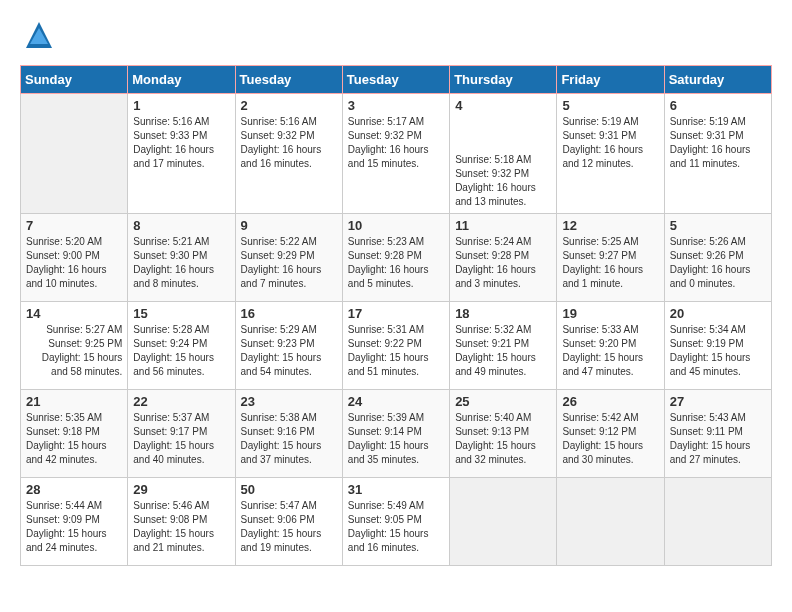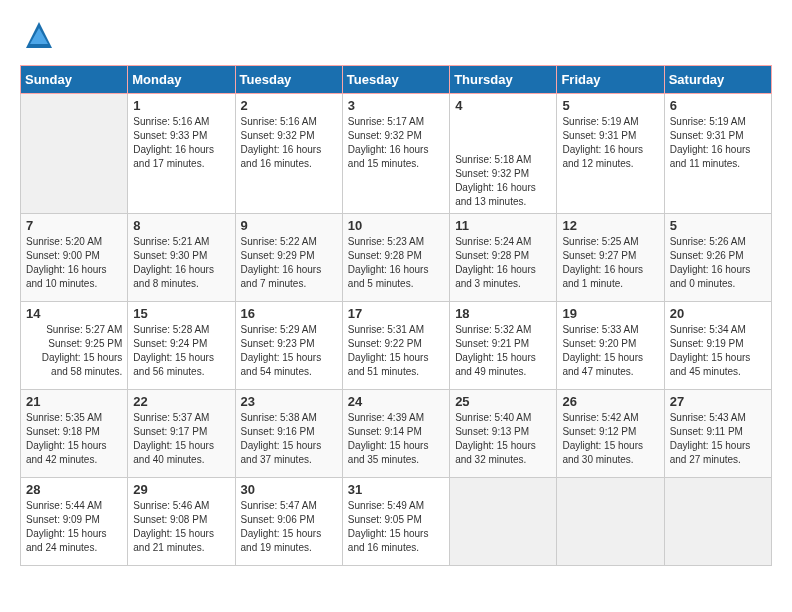--- a/index.html
+++ b/index.html
@@ -286,21 +286,21 @@
         </td>
         <td>
           <span class="day-number">23</span>
           <div class="day-info" style="white-space: pre-line;">Sunrise: 5:38 AM
 Sunset: 9:16 PM
 Daylight: 15 hours
 and 37 minutes.</div>
         </td>
         <td>
           <span class="day-number">24</span>
-          <div class="day-info" style="white-space: pre-line;">Sunrise: 4:39 AM
+          <div class="day-info" style="white-space: pre-line;">Sunrise: 5:39 AM
 Sunset: 9:14 PM
 Daylight: 15 hours
 and 35 minutes.</div>
         </td>
         <td>
           <span class="day-number">25</span>
           <div class="day-info" style="white-space: pre-line;">Sunrise: 5:40 AM
 Sunset: 9:13 PM
 Daylight: 15 hours
 and 32 minutes.</div>
@@ -329,21 +329,21 @@
 and 24 minutes.</div>
         </td>
         <td>
           <span class="day-number">29</span>
           <div class="day-info" style="white-space: pre-line;">Sunrise: 5:46 AM
 Sunset: 9:08 PM
 Daylight: 15 hours
 and 21 minutes.</div>
         </td>
         <td>
-          <span class="day-number">30</span>
+          <span class="day-number">50</span>
           <div class="day-info" style="white-space: pre-line;">Sunrise: 5:47 AM
 Sunset: 9:06 PM
 Daylight: 15 hours
 and 19 minutes.</div>
         </td>
         <td>
           <span class="day-number">31</span>
           <div class="day-info" style="white-space: pre-line;">Sunrise: 5:49 AM
 Sunset: 9:05 PM
 Daylight: 15 hours

